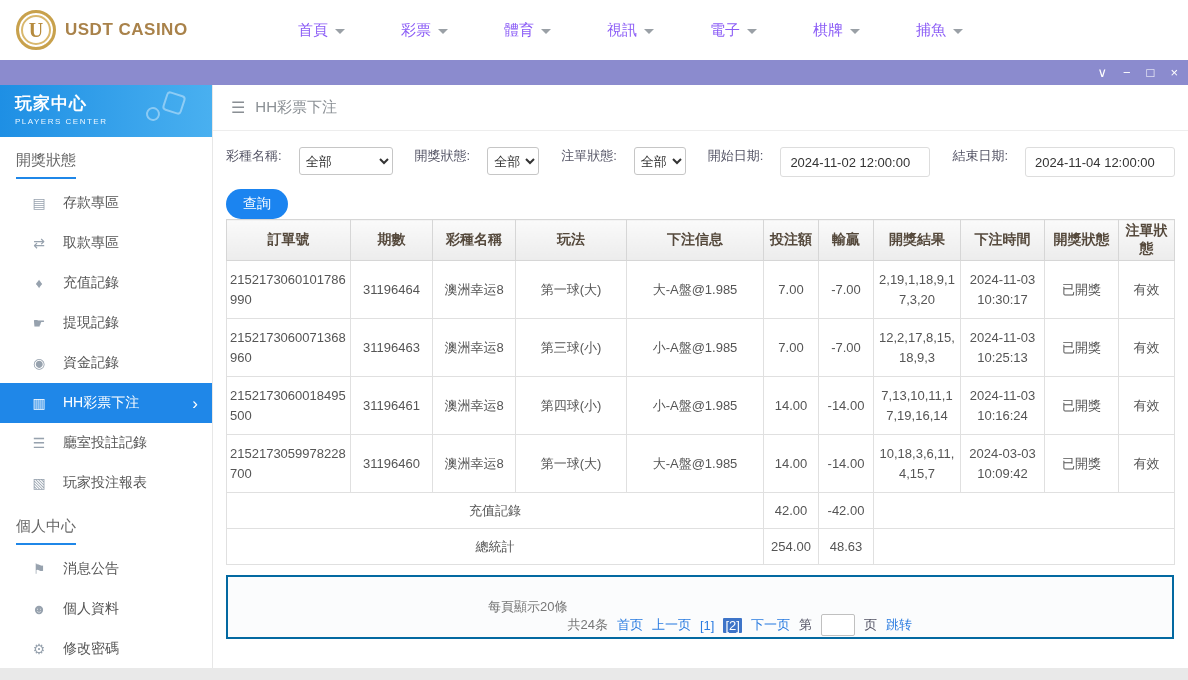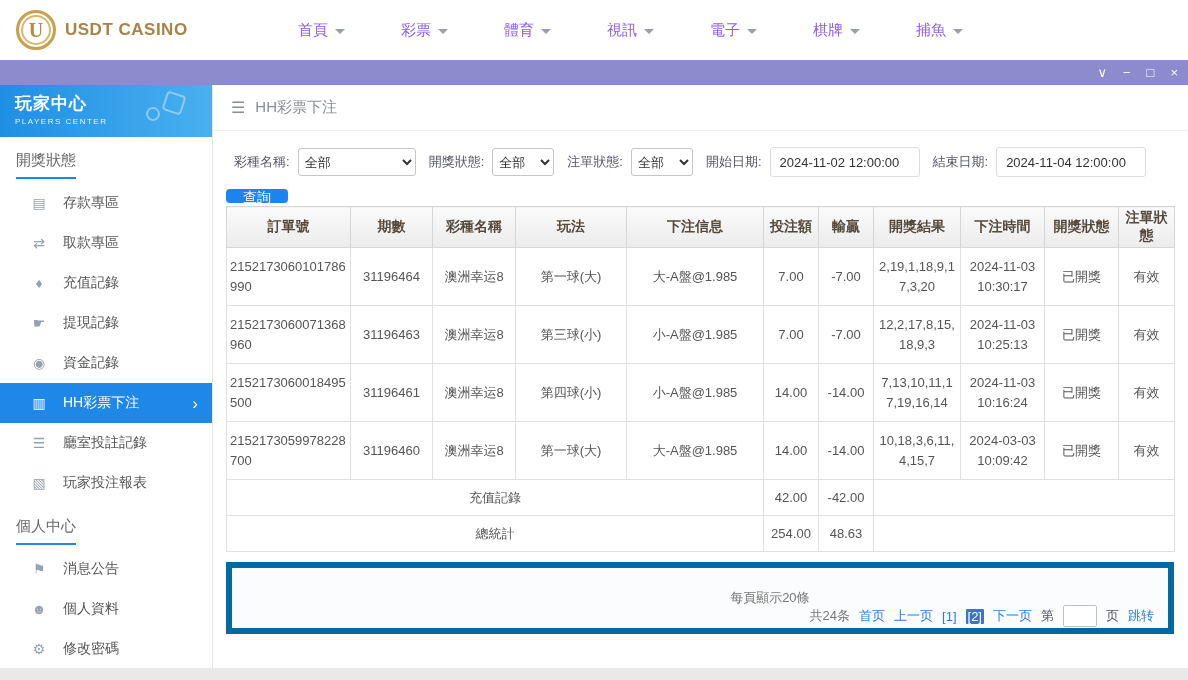--- a/index.html
+++ b/index.html
@@ -42,37 +42,37 @@
   .menu-item.active .mi-icon { color:#fff; }
   .mi-arrow { margin-left:auto; color:#fff; font-size:17px; line-height:1; }
 
   
   .main { flex:1; display:flex; flex-direction:column; background:#fff; min-width:0; }
   .crumb-bar { height:46px; display:flex; align-items:center; gap:10px; padding:0 18px; border-bottom:1px solid #ededed; }
   .hamburger { color:#8a8f94; font-size:16px; cursor:pointer; }
   .crumb-text { color:#8a8f94; font-size:15px; }
   .content { padding:16px 13px; flex:1; }
 
-  .filter-row { display:flex; align-items:center; gap:8px; font-size:13px; color:#556; white-space:nowrap;margin-left:8px; }
+  .filter-row { display:flex; align-items:flex-start; gap:17px; font-size:13px; color:#556; white-space:nowrap; }
   .filter-row label { margin-left:5px; }
   .filter-row label:first-child { margin-left:0; }
   select { height:28px; border:1px solid #c6c6c6; border-radius:3px; background:#fff; font-size:13px; padding:0 2px; color:#333; font-family:inherit; }
   .sel-lottery { width:118px; }
   .sel-small { width:62px; }
   .date-input { width:150px; height:30px; border:1px solid #ddd; border-radius:3px; font-size:13px; padding:0 9px; color:#333; font-family:inherit; }
-  .query-btn { margin-top:12px; width:62px; height:14px; background:#1b84f0; color:#fff; border:none; border-radius:4px; font-size:14px; cursor:pointer; font-family:inherit; }
+  .query-btn { margin-top:12px; width:62px; height:30px; background:#1b84f0; color:#fff; border:none; border-radius:15px; font-size:14px; cursor:pointer; font-family:inherit; }
 
   .data-table { border-collapse:collapse; table-layout:fixed; width:948px; font-size:13px; color:#555; }
   .data-table th { background:linear-gradient(#fafafa,#ececec); border:1px solid #d6d6d6; height:38px; font-size:14px; color:#55493c; font-weight:bold; padding:2px 0; }
   .data-table td { border:1px solid #e0e0e0; text-align:center; padding:9px 3px; line-height:1.5; }
   .data-table td.col-order { text-align:left; padding-left:3px; word-break:break-all; }
   .data-table td.col-result { word-break:break-all; }
   .summary-row td { height:36px; padding:4px; }
 
-  .pager { margin-top:10px; width:948px; border:6px solid #0369a1; background:#fbfcfd; display:flex; justify-content:flex-end; align-items:center; padding:1px 14px; font-size:13px; color:#777; }
+  .pager { margin-top:10px; width:948px; border:2px solid #0369a1; background:#fbfcfd; display:flex; justify-content:center; align-items:center; padding:1px 14px; font-size:13px; color:#777; }
   .pager-right { display:flex; align-items:center; gap:9px;margin-top:36px; }
   .plink { color:#2b7ce0; cursor:pointer; }
   .page-link { color:#2b7ce0; cursor:pointer; }
   .page-link.current { background:#3e74c8; color:#fff; padding:0 2px; border-radius:1px; }
   .goto-label { color:#556; }
   .goto-input { width:34px; height:22px; border:1px solid #c0c0c0; border-radius:2px; font-family:inherit; }
 </style>
 </head>
 <body>
 

